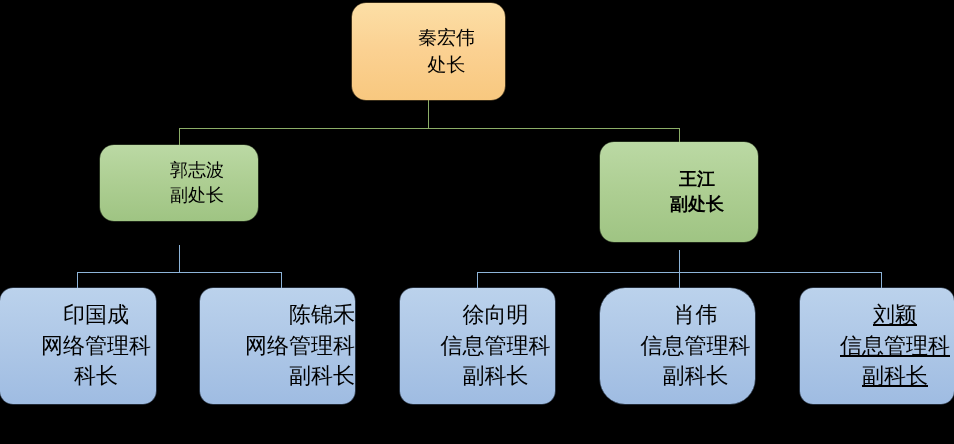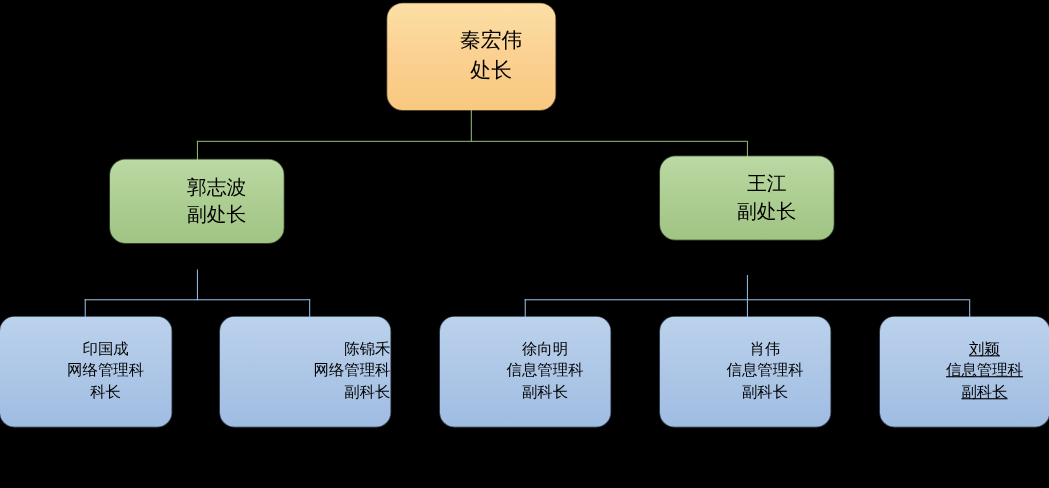--- a/index.html
+++ b/index.html
@@ -49,36 +49,36 @@
 
   
   .node.lvl2 {
     width: 158px;
     font-size: 18px;
     border-radius: 14px;
     background: linear-gradient(180deg, #BBD9A4 0%, #ADCE92 50%, #9FC483 100%);
     box-shadow: 0 0 0 0.6px rgba(125,160,100,0.5);
   }
   .node.lvl2.left  { left: 100px; top: 145px; height: 76px; }
-  .node.lvl2.right { left: 600px; top: 142px; height: 76px; }
+  .node.lvl2.right { left: 600px; top: 142px; height: 100px; font-weight: bold; }
 
   
   .node.lvl3 {
     top: 288px;
-    height: 100px;
+    height: 116px;
     width: 155px;
-    font-size: 14px;
+    font-size: 22px;
     border-radius: 13px;
     background: linear-gradient(180deg, #BBD2EC 0%, #AFC8E7 45%, #9FBCE2 100%);
     box-shadow: 0 0 0 0.6px rgba(120,155,200,0.55);
   }
   .node.lvl3.c0 { left: 0px;   width: 156px; }
   .node.lvl3.c1 { left: 200px; align-items: flex-end; }
   .node.lvl3.c2 { left: 400px; }
-  .node.lvl3.c3 { left: 600px; }
+  .node.lvl3.c3 { left: 600px; border-radius: 25px; }
   .node.lvl3.c4 { left: 800px; width: 154px; text-decoration: underline; }
 
   
   .conn {
     position: absolute;
     z-index: 1;
   }
   .conn.v { width: 1px; }
   .conn.h { height: 1px; }
   .conn.green  { background: #8CAE68; }

